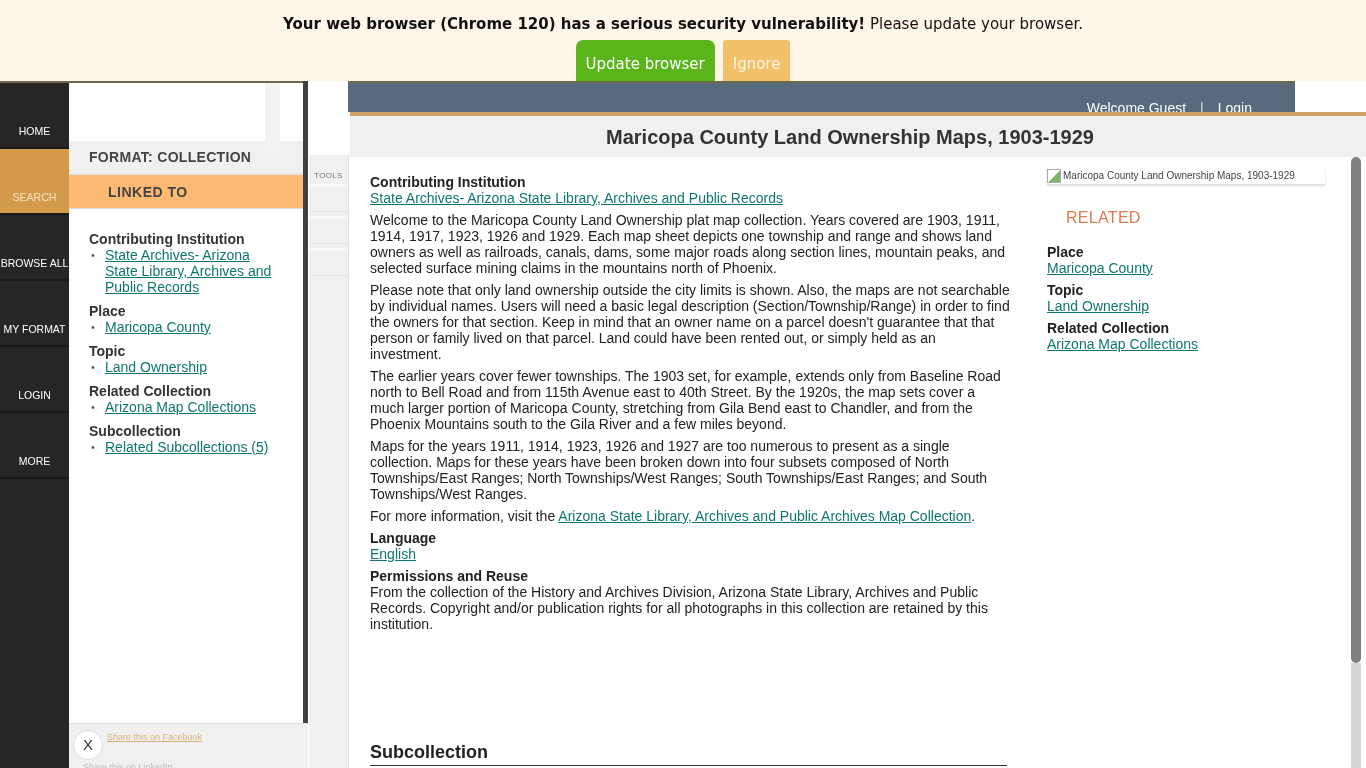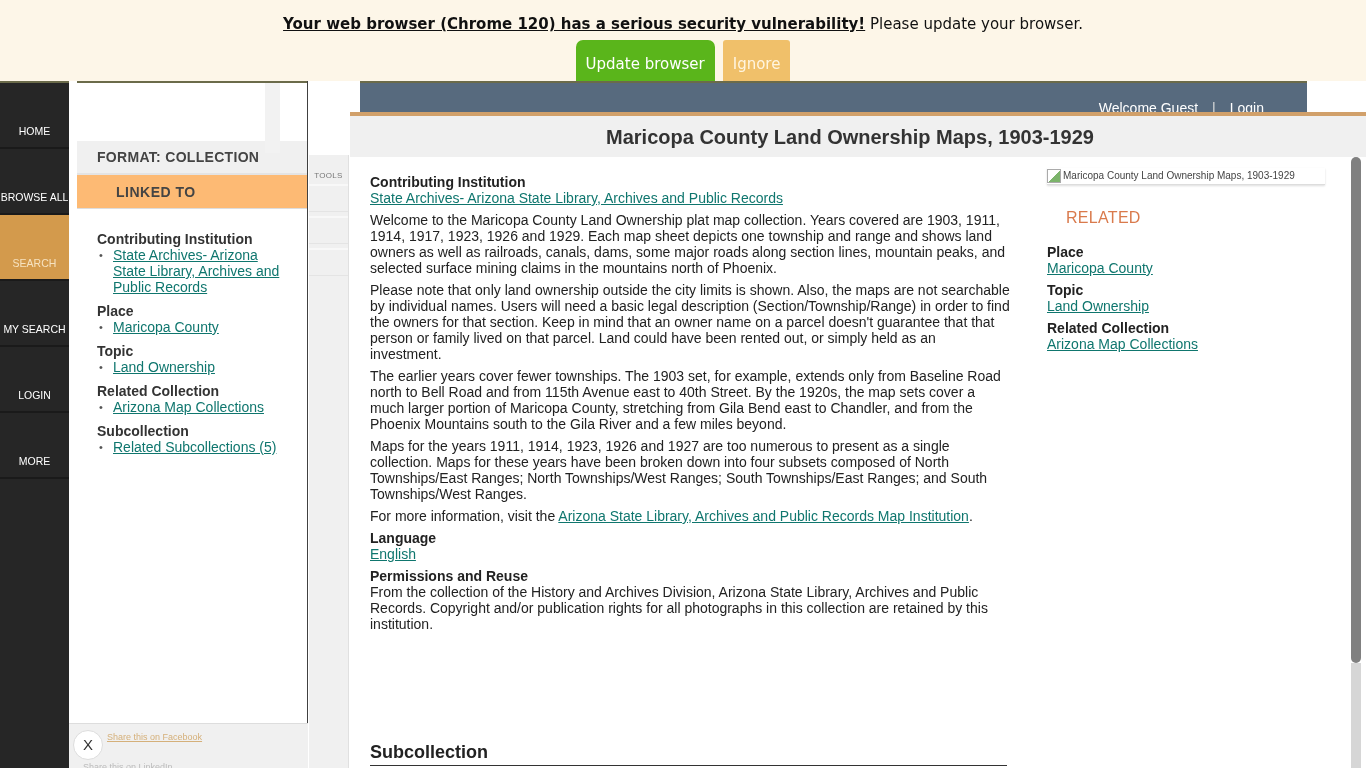--- a/index.html
+++ b/index.html
@@ -3,37 +3,37 @@
 <meta charset="utf-8">
 <style>
   * { box-sizing: border-box; margin: 0; padding: 0; }
   html, body { width: 1366px; height: 768px; overflow: hidden; background: #fff;
     font-family: "Liberation Sans", sans-serif; color: #333; }
 
   
   .banner { position: absolute; left: 0; top: 0; width: 1366px; height: 81px; background: #fdf6e8;
     text-align: center; font-family: "DejaVu Sans", sans-serif; }
   .banner-msg { position: absolute; top: 15px; left: 0; width: 100%; font-size: 15px; color: #111; }
-  .banner-msg b { font-weight: bold; text-decoration: underline; }
+  .banner-msg b { font-weight: bold; }
   .banner-btns { position: absolute; top: 40px; left: 0; width: 100%; display: flex; justify-content: center; gap: 8px; }
   .btn-update { background: #5ab51b; color: #fff; border: none; border-radius: 7px; height: 48px;
     padding: 0 10px; font-size: 15px; font-family: "DejaVu Sans", sans-serif; }
   .btn-ignore { background: #f0c06a; color: #fff5e0; border: none; border-radius: 3px; height: 48px;
     padding: 0 10px; font-size: 15px; font-family: "DejaVu Sans", sans-serif; }
 
   
   .leftnav { position: absolute; left: 0; top: 81px; width: 69px; height: 687px; background: #262626;
     border-top: 2px solid #6b6b4a; }
   .nav-item { height: 66px; border-bottom: 2px solid #1a1a1a; color: #fff; font-size: 10.5px;
     display: flex; align-items: flex-end; justify-content: center; padding-bottom: 10px; white-space: nowrap; }
   .nav-item.active { background: #d39a4c; color: #f6e2c0; }
 
   
   .leftpanel { position: absolute; left: 69px; top: 81px; width: 239px; height: 655px; background: #fff;
-    border-right: 1px solid #404040; padding-left: 8px; }
+    border-right: 5px solid #404040; }
   .lp-top { height: 60px; border-top: 2px solid #6b6b4a; }
   .lp-top-right { position: absolute; left: 265px; top: 83px; width: 15px; height: 70px; background: #f2f2f2; }
   .lp-format { height: 32px; background: #f0f0f0; padding-left: 20px; font-weight: bold; color: #444;
     font-size: 14px; line-height: 32px; letter-spacing: 0.3px; }
   .lp-linked { height: 36px; background: #fdba74; border-top: 2px solid #e4e4e4; border-bottom: 1px solid #ddd;
     padding-left: 39px; font-weight: bold; color: #444; font-size: 14px; line-height: 34px; letter-spacing: 0.5px; }
   .lp-body { padding: 22px 20px 0 20px; font-size: 14px; }
   .lp-section { margin-bottom: 8px; }
   .lp-head { font-weight: bold; color: #333; font-size: 14px; line-height: 16px; }
   .lp-list { list-style: none; }
@@ -47,21 +47,21 @@
   .fb-share { position: absolute; left: 38px; top: 8px; font-size: 9px; color: #d5b07a; text-decoration: underline; }
   .fb-share2 { position: absolute; left: 14px; top: 38px; font-size: 9px; color: #bbb; }
 
   
   .tools { position: absolute; left: 309px; top: 155px; width: 40px; height: 613px; background: #f0f0f0;
     border-right: 1px solid #e0e0e0; }
   .tools-label { font-size: 8px; color: #777; text-align: center; padding-top: 16px; letter-spacing: 0.3px; }
   .tool-slot { height: 28px; border-top: 2px solid #f8f8f8; border-bottom: 1px solid #e4e4e4; margin-top: 4px; }
 
   
-  .topbar { position: absolute; left: 360px; top: 81px; width: 947px; height: 31px; background: #576a7e;
+  .topbar { position: absolute; left: 348px; top: 81px; width: 947px; height: 31px; background: #576a7e;
     border-top: 2px solid #6b6b4a; text-align: center; }
   .topbar-stripe { position: absolute; left: 350px; top: 112px; width: 1016px; height: 4px; background: #d1a06a; }
   .topbar-links { position: absolute; right: 43px; top: 17px; font-size: 14px; color: #fff; display: flex; gap: 14px; }
   .sep { color: #ddd; }
 
   .titlebar { position: absolute; left: 350px; top: 116px; width: 1016px; height: 41px; background: #f0f0f0; }
   .page-title { position: absolute; left: 0; width: 1000px; top: 10px; text-align: center; font-size: 20px;
     font-weight: bold; color: #333; }
 
   
@@ -96,28 +96,28 @@
   <div class="banner-btns">
     <button class="btn-update">Update browser</button>
     <button class="btn-ignore">Ignore</button>
   </div>
 </div>
 
 <div class="leftnav">
   <div class="nav-item">
       <span>HOME</span>
     </div>
-  <div class="nav-item">
-      <span>BROWSE ALL</span>
-    </div>
   <div class="nav-item active">
       <span>SEARCH</span>
     </div>
   <div class="nav-item">
-      <span>MY SEARCH</span>
+      <span>BROWSE ALL</span>
+    </div>
+  <div class="nav-item">
+      <span>MY FORMAT</span>
     </div>
   <div class="nav-item">
       <span>LOGIN</span>
     </div>
   <div class="nav-item">
       <span>MORE</span>
     </div>
 </div>
 
 <div class="leftpanel">
@@ -186,21 +186,21 @@
 
 <div class="main">
   <div class="blk">
     <div class="field-label">Contributing Institution</div>
     <a class="lnk" href="#">State Archives- Arizona State Library, Archives and Public Records</a>
   </div>
   <p>Welcome to the Maricopa County Land Ownership plat map collection. Years covered are 1903, 1911, 1914, 1917, 1923, 1926 and 1929. Each map sheet depicts one township and range and shows land owners as well as railroads, canals, dams, some major roads along section lines, mountain peaks, and selected surface mining claims in the mountains north of Phoenix.</p>
   <p>Please note that only land ownership outside the city limits is shown. Also, the maps are not searchable by individual names. Users will need a basic legal description (Section/Township/Range) in order to find the owners for that section. Keep in mind that an owner name on a parcel doesn't guarantee that that person or family lived on that parcel. Land could have been rented out, or simply held as an investment.</p>
   <p>The earlier years cover fewer townships. The 1903 set, for example, extends only from Baseline Road north to Bell Road and from 115th Avenue east to 40th Street. By the 1920s, the map sets cover a much larger portion of Maricopa County, stretching from Gila Bend east to Chandler, and from the Phoenix Mountains south to the Gila River and a few miles beyond.</p>
   <p>Maps for the years 1911, 1914, 1923, 1926 and 1927 are too numerous to present as a single collection. Maps for these years have been broken down into four subsets composed of North Townships/East Ranges; North Townships/West Ranges; South Townships/East Ranges; and South Townships/West Ranges.</p>
-  <p><span>For more information, visit the </span><a class="lnk" href="#">Arizona State Library, Archives and Public Records Map Institution</a><span>.</span></p>
+  <p><span>For more information, visit the </span><a class="lnk" href="#">Arizona State Library, Archives and Public Archives Map Collection</a><span>.</span></p>
   <div class="blk">
     <div class="field-label">Language</div>
     <a class="lnk" href="#">English</a>
   </div>
   <div class="blk">
     <div class="field-label">Permissions and Reuse</div>
     <div>From the collection of the History and Archives Division, Arizona State Library, Archives and Public Records. Copyright and/or publication rights for all photographs in this collection are retained by this institution.</div>
   </div>
 </div>
 <div class="subcoll">Subcollection</div>

